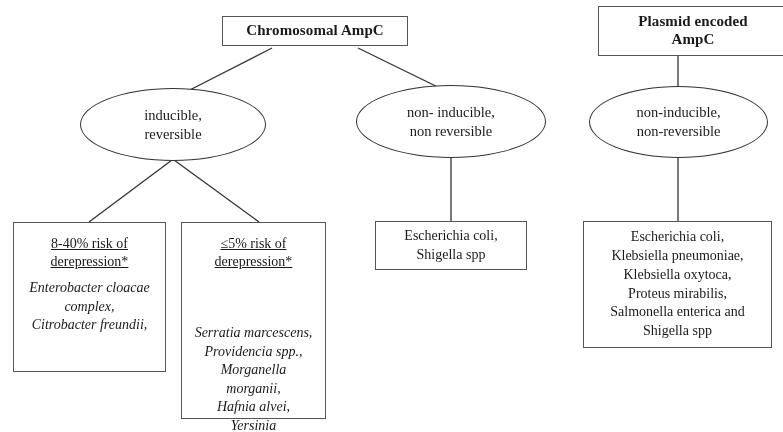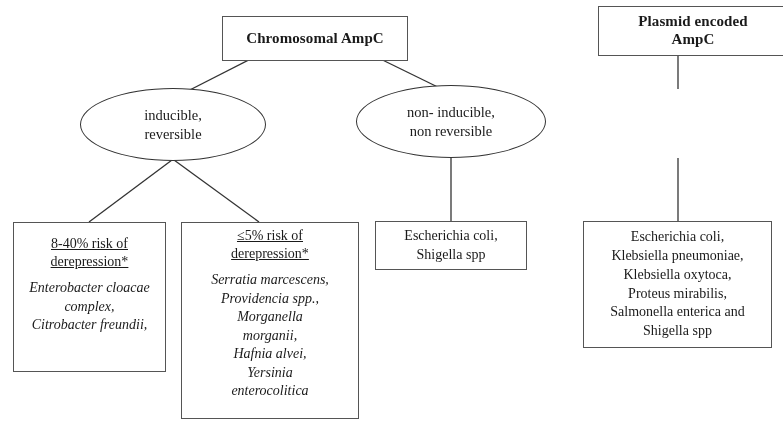--- a/index.html
+++ b/index.html
@@ -84,53 +84,57 @@
       <line x1="272" y1="48" x2="178" y2="96"></line>
       <line x1="358" y1="48" x2="452" y2="94"></line>
       <line x1="172" y1="160" x2="89" y2="222"></line>
       <line x1="174" y1="160" x2="259" y2="222"></line>
       <line x1="451" y1="158" x2="451" y2="221"></line>
       <line x1="678" y1="55" x2="678" y2="89"></line>
       <line x1="678" y1="158" x2="678" y2="221"></line>
     </g>
   </svg>
 
-  <div class="node box title-box" style="left:222px; top:16px; width:186px; height:45px;">
+  <div class="node box title-box" style="left:222px; top:16px; width:186px; height:30px;">
     <span class="line">Chromosomal AmpC</span>
   </div>
 
   <div class="node box title-box" style="left:582px; top:6px; width:190px; height:50px;margin-left:16px;">
     <span class="line">Plasmid encoded</span>
     <span class="line">AmpC</span>
   </div>
 
   <div class="node ellipse ellipse-label" style="left:356px; top:85px; width:190px; height:73px;">
     <span class="line">non- inducible,</span>
     <span class="line">non reversible</span>
   </div>
 
   <div class="node ellipse ellipse-label" style="left:80px; top:88px; width:186px; height:73px;">
     <span class="line">inducible,</span>
     <span class="line">reversible</span>
   </div>
 
+  <div class="node ellipse ellipse-label" style="left:589px; top:86px; width:179px; height:72px;">
+    <span class="line">non-inducible,</span>
+    <span class="line">non-reversible</span>
+  </div>
 
   <div class="node box" style="left:13px; top:222px; width:153px; height:150px; justify-content:flex-start; padding-top:12px;">
     <div class="risk-head">
       <span class="line">8-40% risk of</span>
       <span class="line">derepression*</span>
     </div>
     <div class="species">
       <span class="line">Enterobacter cloacae</span>
       <span class="line">complex,</span>
       <span class="line">Citrobacter freundii,</span>
     </div>
   </div>
 
-  <div class="node box" style="left:181px; top:222px; width:178px; height:197px; justify-content:flex-start; padding-top:4px;">
+  <div class="node box" style="left:181px; top:222px; width:145px; height:197px; justify-content:flex-start; padding-top:12px;gap:45px;">
     <div class="risk-head">
       <span class="line">≤5% risk of</span>
       <span class="line">derepression*</span>
     </div>
     <div class="species">
       <span class="line">Serratia marcescens,</span>
       <span class="line">Providencia spp.,</span>
       <span class="line">Morganella</span>
       <span class="line">morganii,</span>
       <span class="line">Hafnia alvei,</span>

